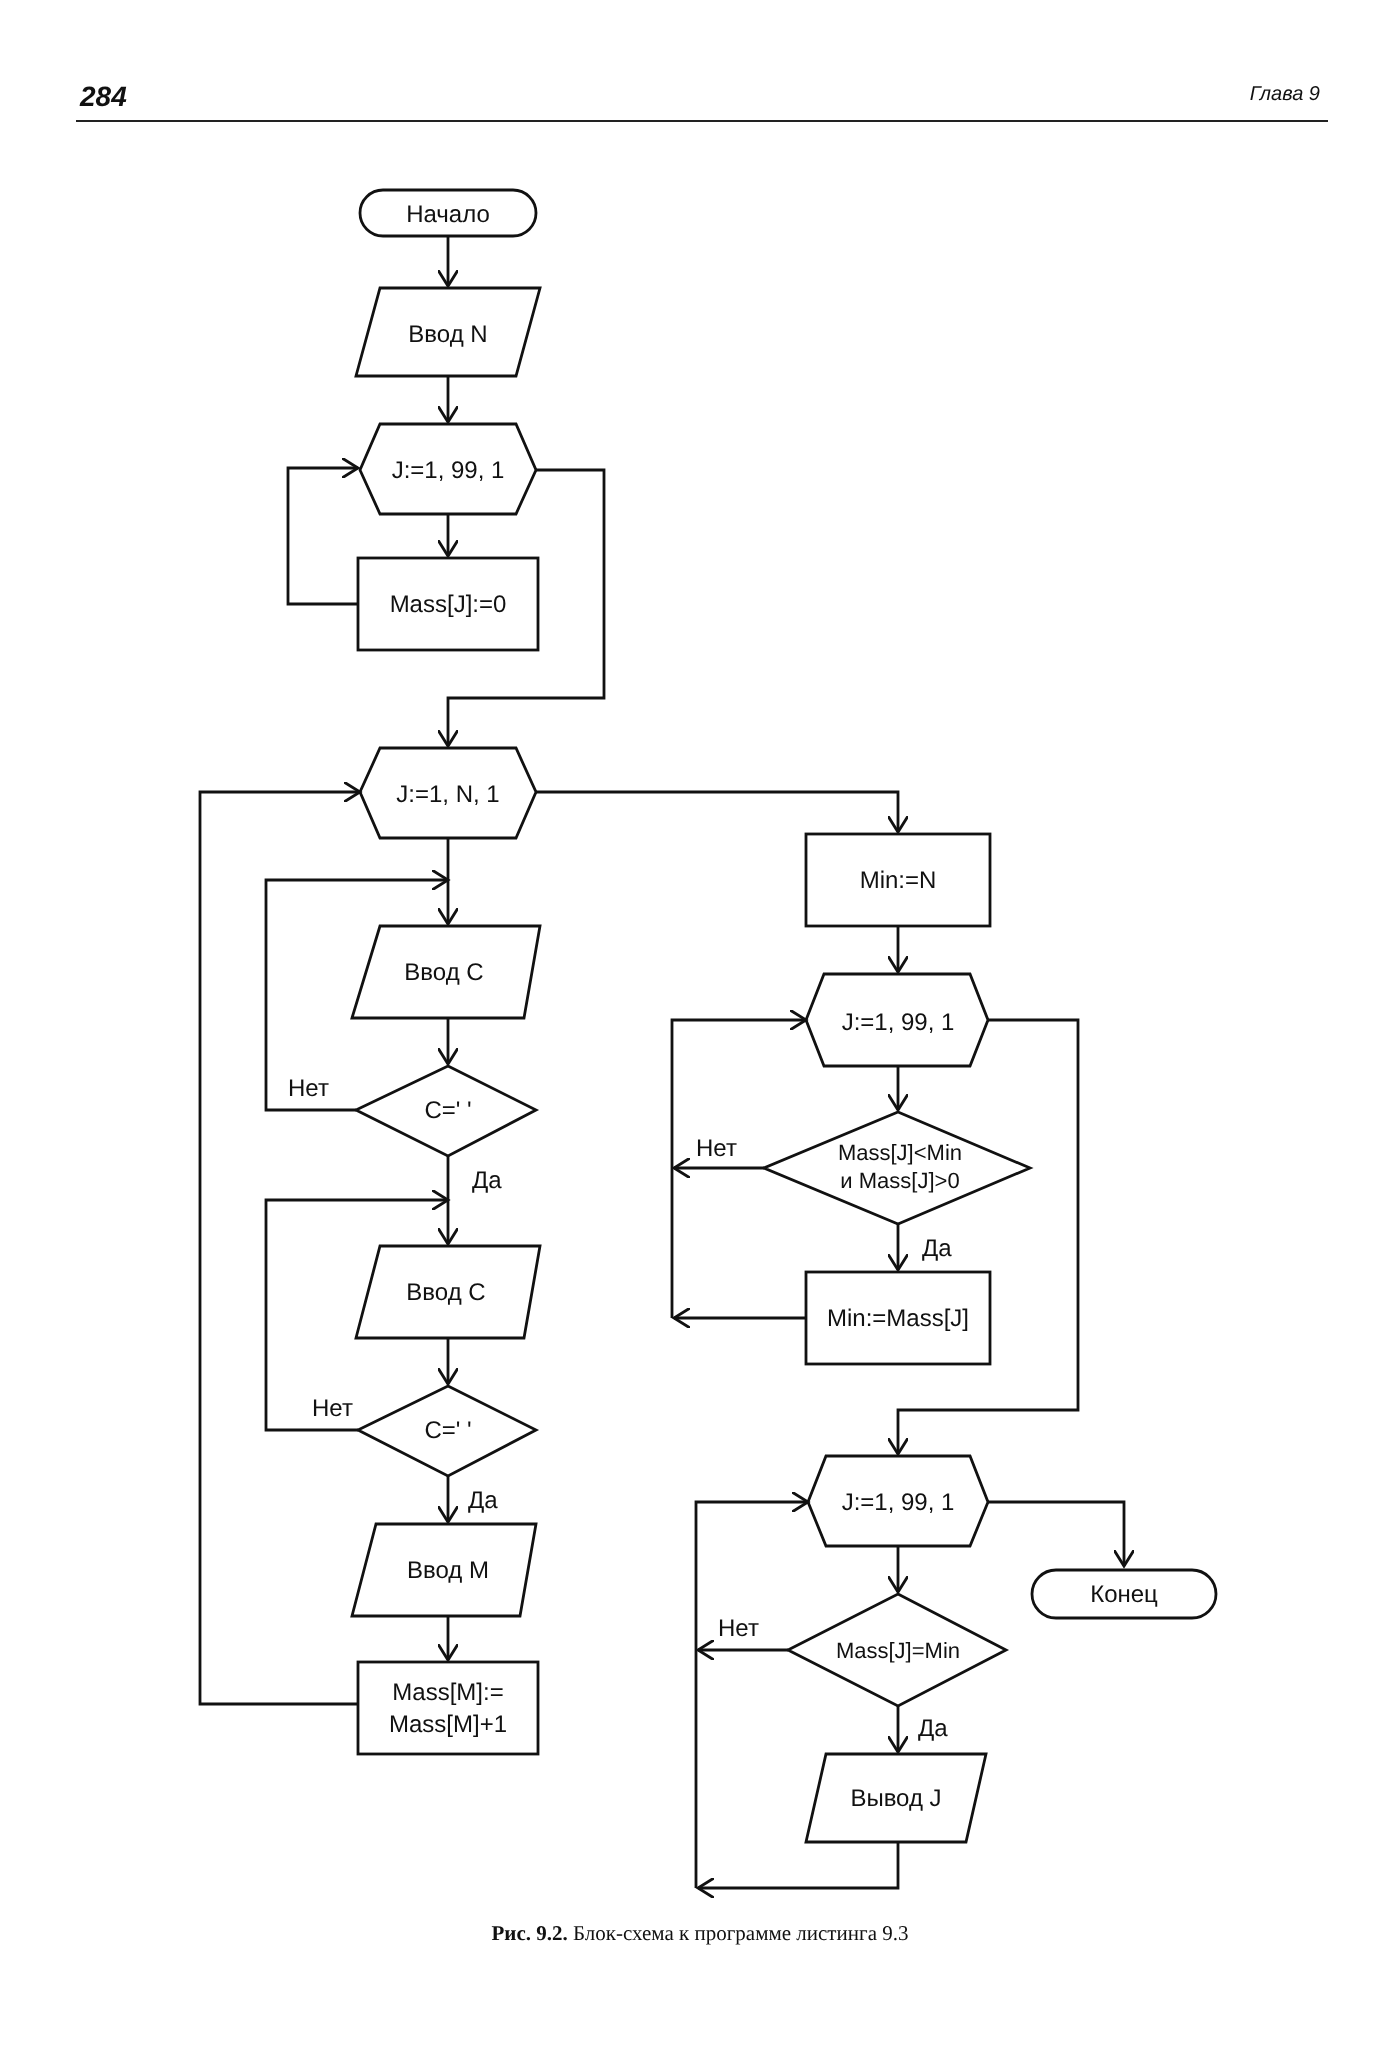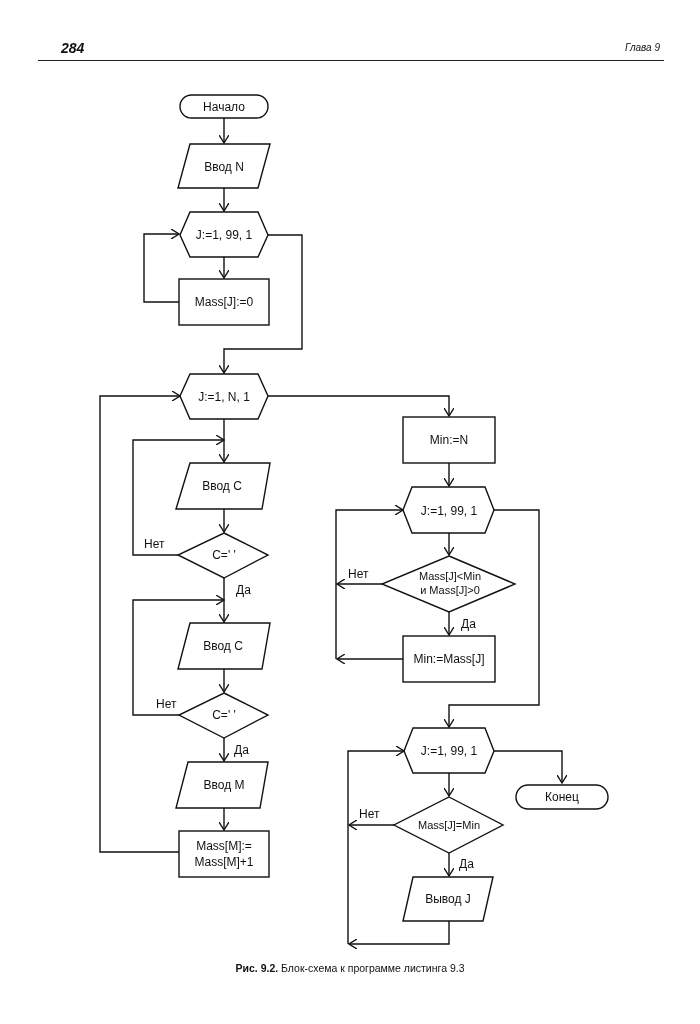--- a/index.html
+++ b/index.html
@@ -1,24 +1,24 @@
 <!DOCTYPE html>
 <html><head>
 <meta charset="utf-8">
 <style>
   html, body { margin: 0; padding: 0; background: #ffffff; }
   body { width: 700px; height: 1024px; position: relative; overflow: hidden; font-family: "Liberation Sans", sans-serif; color: #111; }
-  .page-number { position: absolute; left: 40px; top: 40px; font-size: 14px; font-style: italic; font-weight: bold; margin-left: 21px; }
+  .page-number { position: absolute; left: 40px; top: 40px; font-size: 14px; font-style: italic; font-weight: bold; }
   .chapter { position: absolute; right: 40px; top: 42px; font-size: 10px; font-style: italic; }
   .rule { position: absolute; left: 38px; right: 36px; top: 60px; height: 0; border-top: 1.6px solid #222; }
   svg.flow { position: absolute; left: 0; top: 0; }
   svg.flow .shape { fill: #fff; stroke: #111; stroke-width: 1.4; }
   svg.flow .line { fill: none; stroke: #111; stroke-width: 1.4; }
   svg.flow text { font-family: "Liberation Sans", sans-serif; font-size: 12px; fill: #111; }
-  .caption { position: absolute; left: 0; width: 700px; top: 962px; text-align: center; font-size: 10.5px; }
+  .caption { position: absolute; left: 0; width: 700px; top: 962px; text-align: center; font-size: 10.5px; font-family: Liberation Serif, serif; }
   .caption b { font-weight: bold; }
 </style>
 </head>
 <body>
 
 <div class="page-number">284</div>
 <div class="chapter">Глава 9</div>
 <div class="rule"></div>
 
 <svg class="flow" width="700" height="1024" viewBox="0 0 700 1024">

